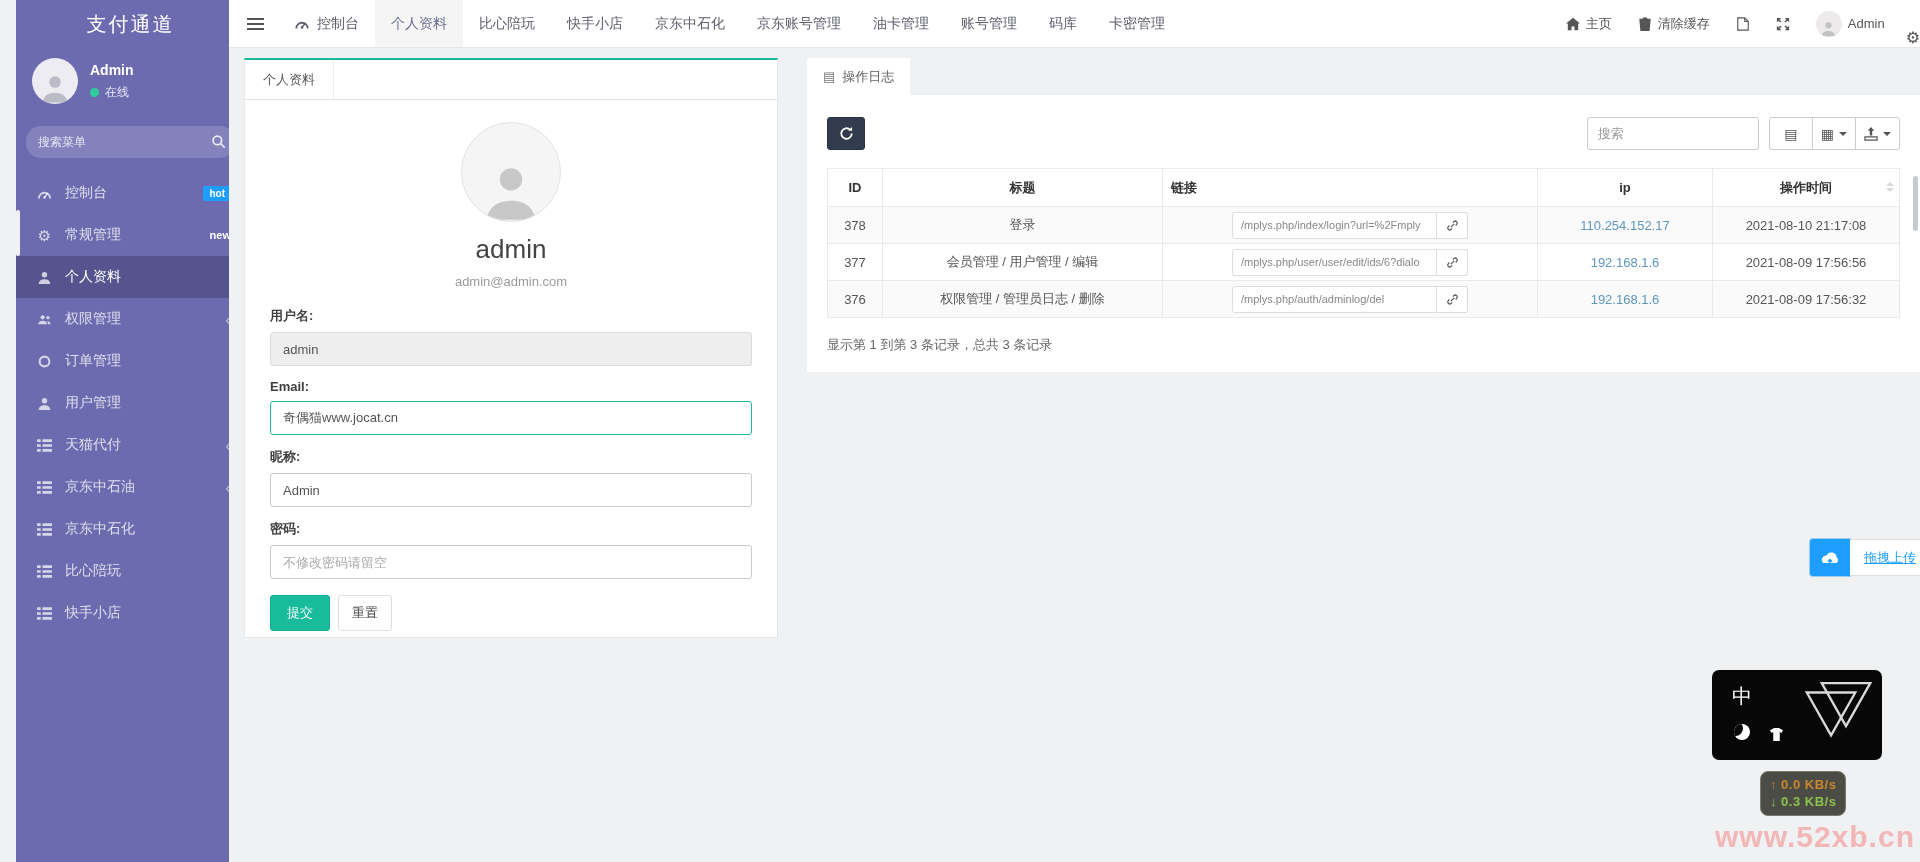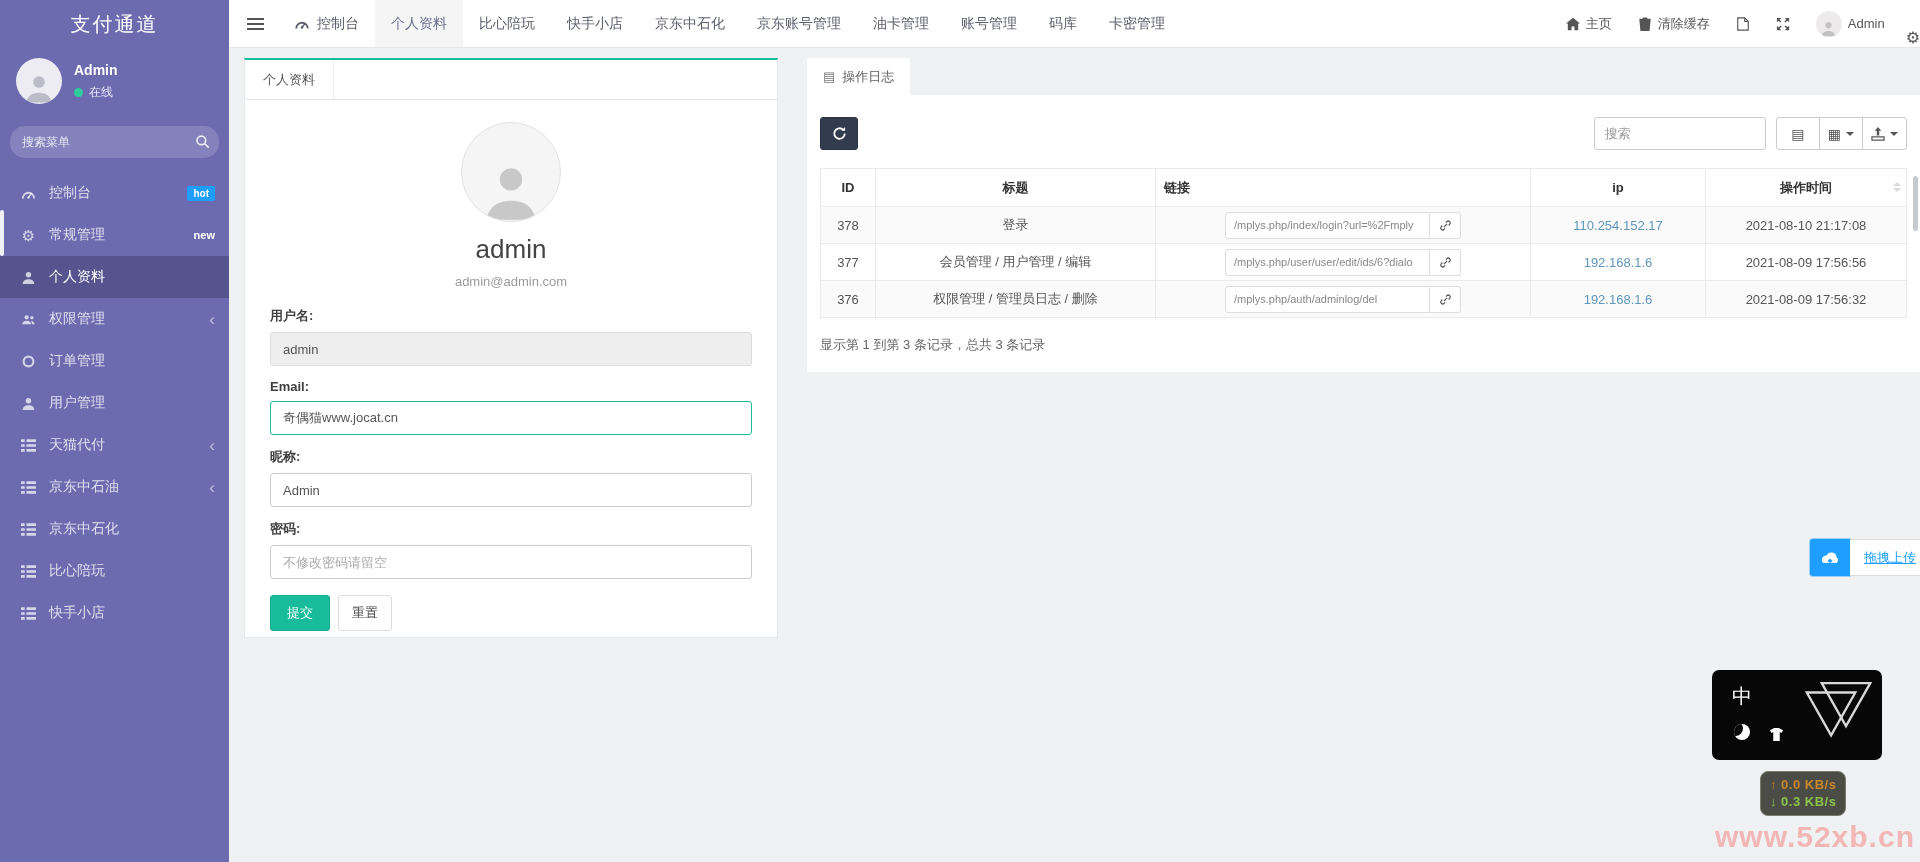--- a/index.html
+++ b/index.html
@@ -1,21 +1,21 @@
 <!DOCTYPE html>
 <html><head>
 <meta charset="utf-8">
 <style>
   * { margin:0; padding:0; box-sizing:border-box; }
   html,body { width:1920px; height:862px; overflow:hidden; }
   body { font-family:"Liberation Sans","DejaVu Sans",sans-serif; }
   .app { position:relative; width:1920px; height:862px; background:#eff1f2; overflow:hidden; }
 
   
-  .sidebar { position:absolute; left:0; top:0; width:229px; height:862px; background:#6c6bb0; }
+  .sidebar { position:absolute; left:16px; top:0; width:229px; height:862px; background:#6c6bb0; }
   .sidebar-title { height:48px; line-height:48px; text-align:center; color:#fff; font-size:20px; letter-spacing:2px; }
   .user-block { display:flex; align-items:center; padding:10px 14px 10px 16px; }
   .s-avatar { width:46px; height:46px; border-radius:50%; background:#ececf2; display:flex; align-items:flex-end; justify-content:center; overflow:hidden; }
   .s-avatar svg { width:32px; height:32px; color:#bcbcc8; }
   .user-meta { margin-left:12px; }
   .user-name { color:#fff; font-weight:bold; font-size:14px; }
   .user-status { color:#e9e9fb; font-size:12px; margin-top:6px; display:flex; align-items:center; gap:6px; }
   .dot { width:9px; height:9px; border-radius:50%; background:#2ecc9a; }
   .sidebar-search { margin:12px 10px 0; position:relative; background:rgba(255,255,255,.16); border-radius:15px; height:32px; }
   .sidebar-search input { width:100%; height:32px; background:transparent; border:none; outline:none; color:#f0f0ff; font-size:12px; padding:0 30px 0 12px; font-family:inherit; }
@@ -67,21 +67,21 @@
   .finput.focused { border-color:#1abc9c; outline:none; }
   .btn-row { margin-top:16px; display:flex; gap:8px; }
   .btn-submit { background:#18bc9c; color:#fff; border:1px solid #16ad90; border-radius:3px; padding:8px 16px; font-size:13px; cursor:pointer; font-family:inherit; }
   .btn-reset { background:#fff; color:#444; border:1px solid #ddd; border-radius:3px; padding:8px 13px; font-size:13px; cursor:pointer; font-family:Liberation Serif, serif; }
 
   
   .log-panel { position:absolute; left:578px; top:10px; right:0; }
   .lp-tabs { display:flex; height:37px; }
   .lp-tab { background:#fff; display:flex; align-items:center; gap:7px; padding:0 16px; font-size:13px; color:#616161; border-radius:2px 2px 0 0; cursor:pointer; }
   .lp-tab .glyph { font-size:13px; color:#777; }
-  .lp-body { background:#fff; padding:12px 13px 18px; min-height:273px; }
+  .lp-body { background:#fff; padding:12px 20px 18px; min-height:273px; }
   .lp-toolbar { display:flex; align-items:center; margin-top:10px; }
   .btn-refresh { width:38px; height:33px; background:#333c4e; border:1px solid #2b3342; border-radius:3px; display:flex; align-items:center; justify-content:center; cursor:pointer; }
   .lp-right { margin-left:auto; display:flex; align-items:center; }
   .lp-search { width:172px; height:33px; border:1px solid #ccc; border-radius:3px; padding:0 10px; font-size:13px; color:#555; margin-right:10px; font-family:inherit; }
   .lp-search::placeholder { color:#999; }
   .btn-group { display:flex; }
   .tool-btn { min-width:44px; height:33px; background:#fff; border:1px solid #ccc; display:flex; align-items:center; justify-content:center; gap:5px; color:#555; font-size:14px; cursor:pointer; padding:0 8px; }
   .tool-btn + .tool-btn { margin-left:-1px; }
   .tool-btn:first-child { border-radius:3px 0 0 3px; }
   .tool-btn:last-child { border-radius:0 3px 3px 0; }

